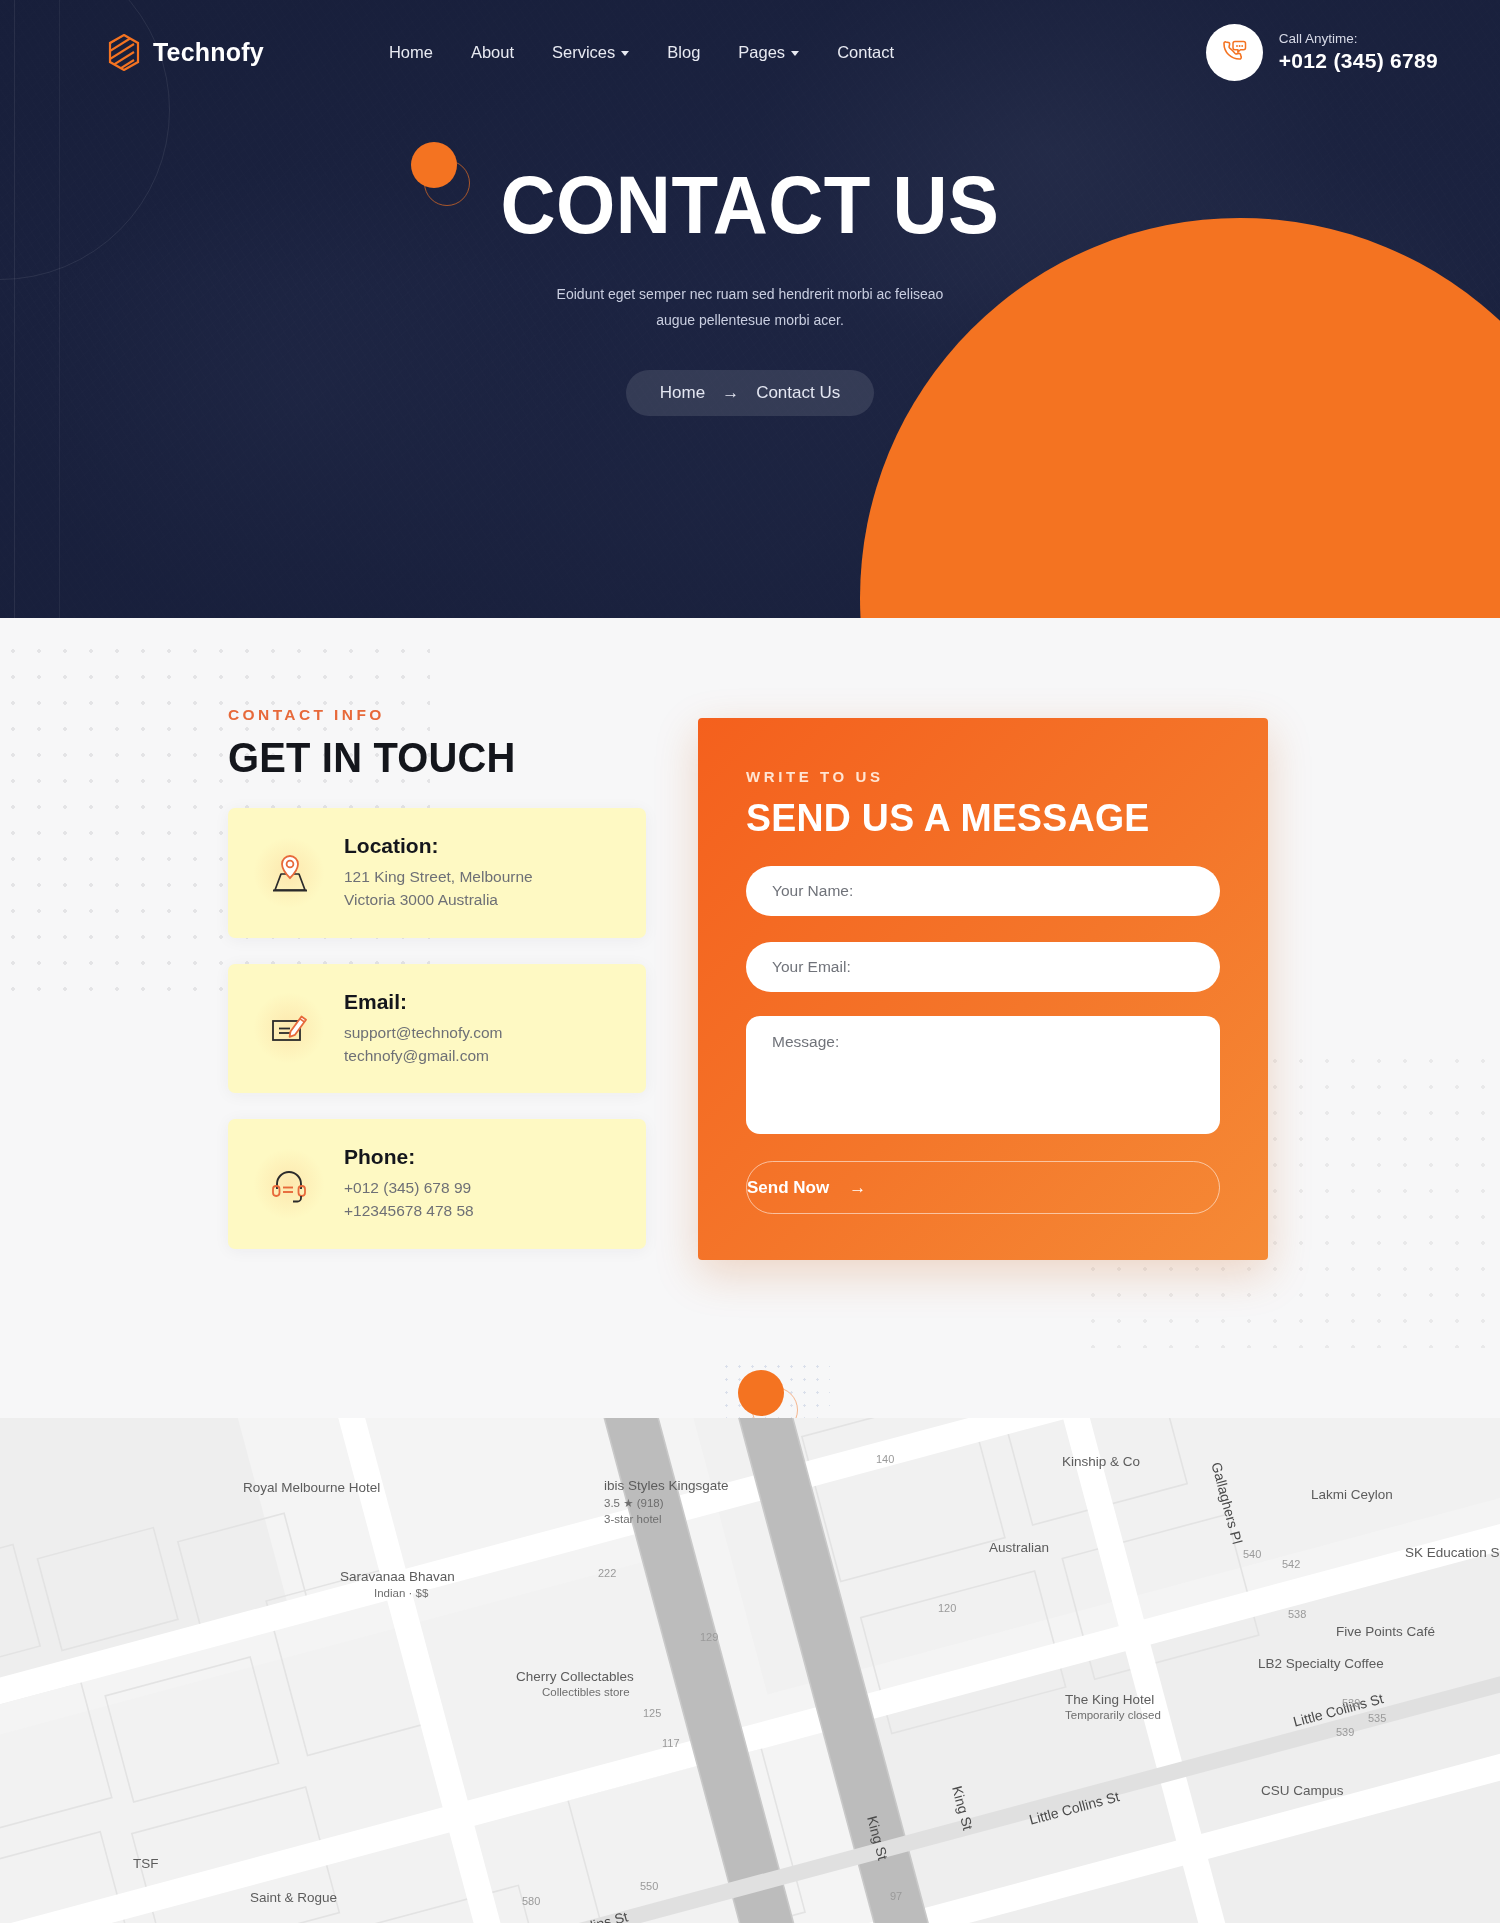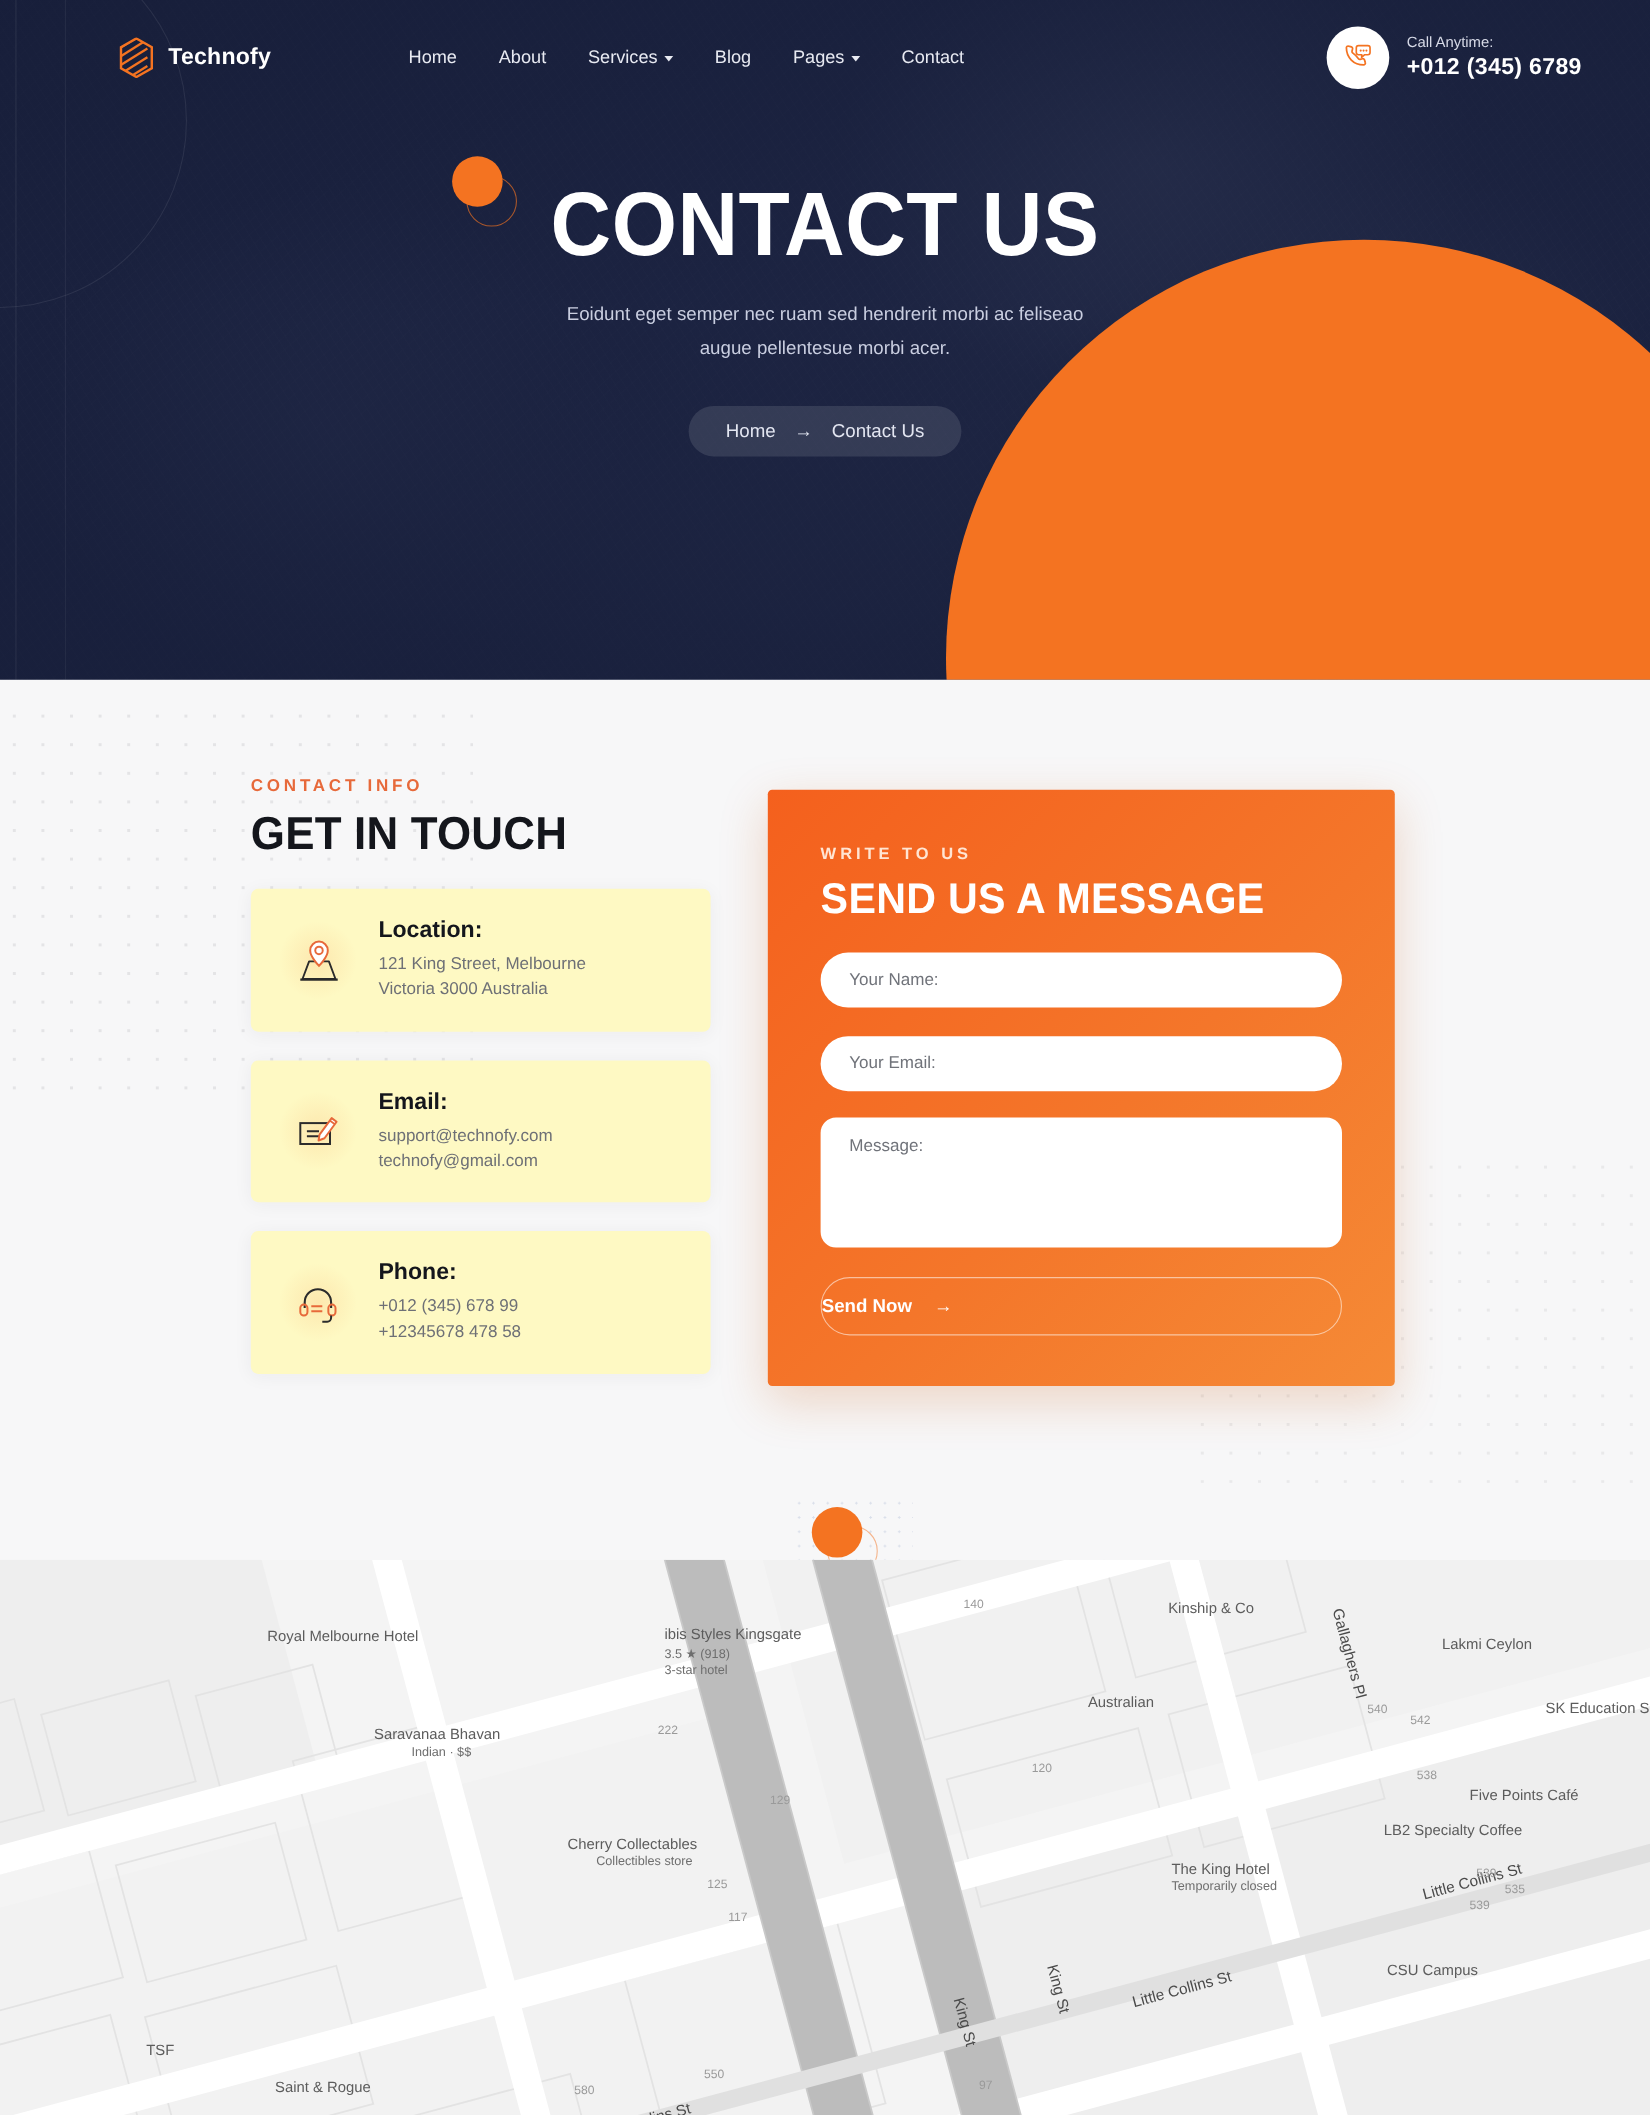--- a/index.html
+++ b/index.html
@@ -58,21 +58,21 @@
   
   .header {
     position: relative; z-index: 5;
     height: 104px;
     display: flex; align-items: center;
     padding: 0 62px 0 108px;
   }
   .logo { display: flex; align-items: center; gap: 13px; }
   .logo-mark { width: 32px; height: 37px; display:block; }
   .logo-text {
-    color: #ffffff; font-size: 21px; font-weight: 700; letter-spacing: .2px;
+    color: #ffffff; font-size: 25px; font-weight: 700; letter-spacing: .2px;
   }
   .nav { display: flex; align-items: center; gap: 38px; margin-left: 125px; }
   .nav-item {
     color: #e8eaf2; font-size: 16.5px; font-weight: 500;
     display: flex; align-items: center; gap: 6px; cursor: pointer;
     white-space: nowrap;
   }
   .caret { width: 0;height:0;border-left:4.5px solid transparent;border-right:4.5px solid transparent;border-top:5px solid #e8eaf2; display:inline-block; margin-top:3px;}
   .callbox { display: flex; align-items: center; gap: 16px; margin-left: auto; }
   .call-circle {
@@ -100,22 +100,22 @@
     border: 1px solid rgba(244,115,33,.65);
   }
   .hero-title {
     color: #ffffff;
     font-size: 82px; font-weight: 700; letter-spacing: .5px;
     line-height: 1;
     font-stretch: condensed;
     transform: scaleX(.93);
   }
   .hero-sub {
-    color: #c9cee0; font-size: 17px; line-height: 1.85;
-    margin-top: 24px;
+    color: #c9cee0; font-size: 14px; line-height: 1.85;
+    margin-top: 36px;
   }
   .breadcrumb {
     display: inline-flex; align-items: center; gap: 17px;
     margin-top: 36px;
     background: rgba(255,255,255,.11);
     border-radius: 30px;
     padding: 13px 34px;
     color: #e3e6f1; font-size: 17px;
   }
   .bc-arrow { font-size: 17px; color:#e3e6f1; }

